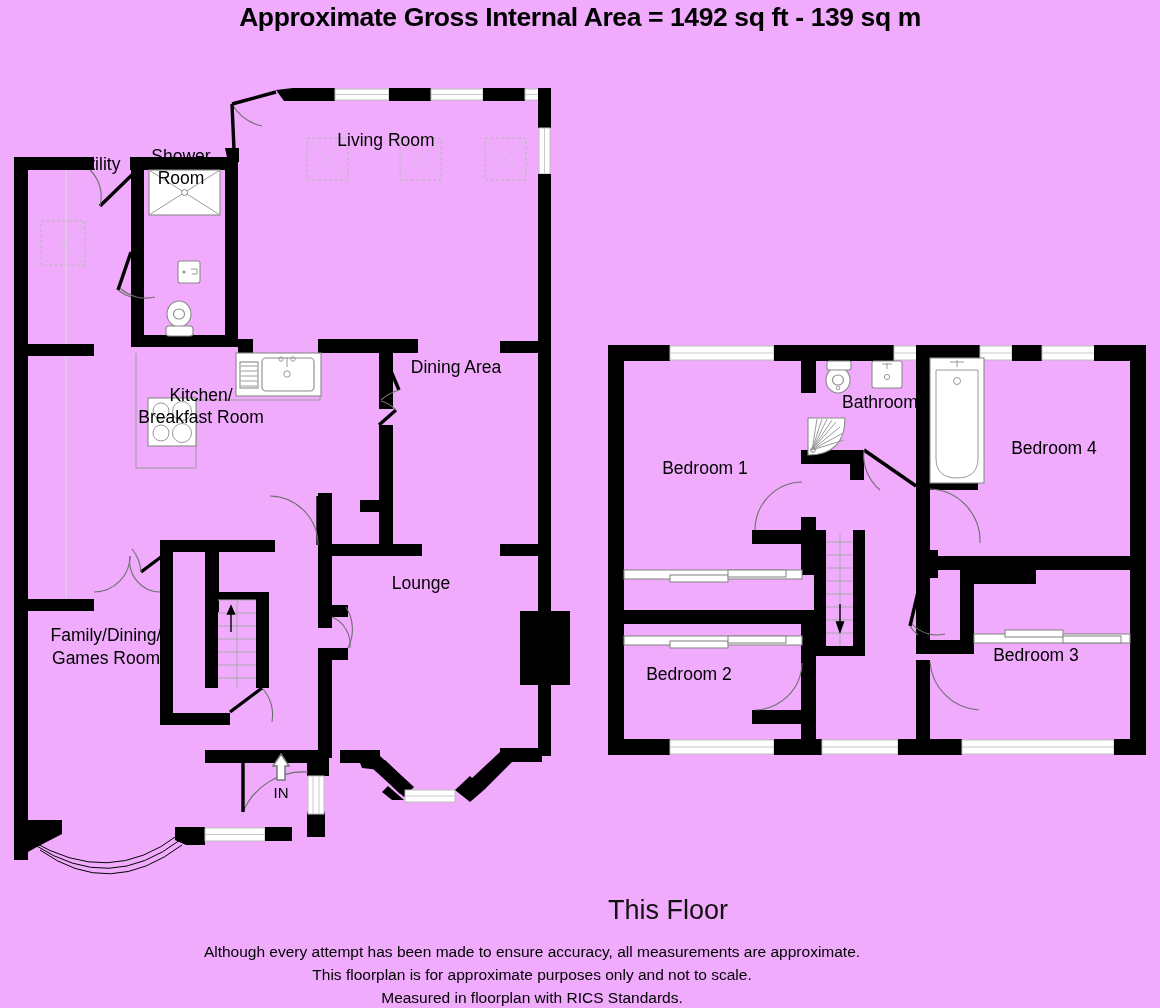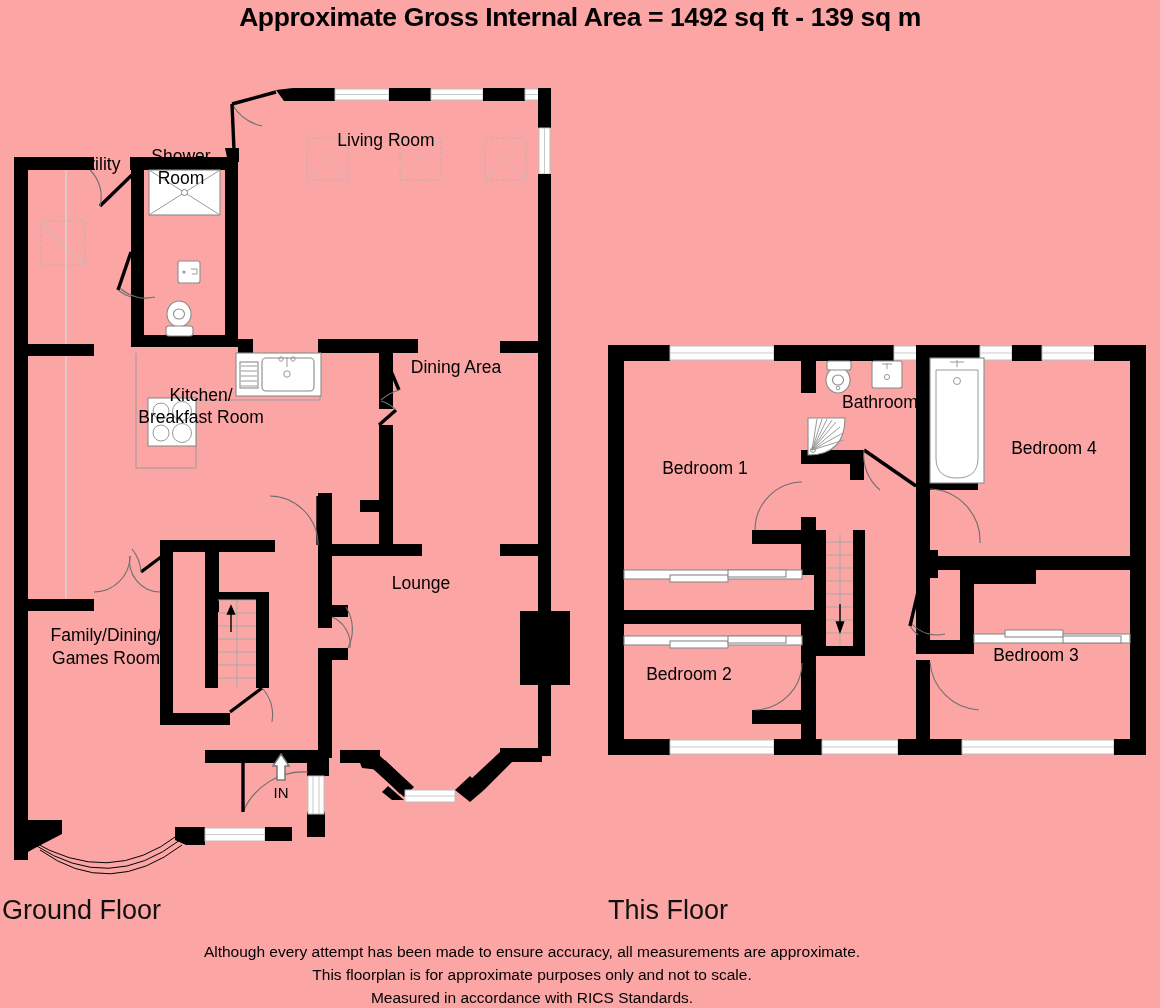--- a/index.html
+++ b/index.html
@@ -5,21 +5,21 @@
   * { box-sizing: border-box; }
   html, body {
     margin: 0; padding: 0;
     background: #ffffff;
     font-family: "Liberation Sans", sans-serif;
   }
   #page {
     position: relative;
     width: 1160px;
     height: 1008px;
-    background: #fca5a5;
+    background: #f0abfc;
     overflow: hidden;
   }
   #title {
     position: absolute;
     left: 0; top: 2px;
     width: 1160px;
     text-align: center;
     font-family: "Liberation Sans", sans-serif;
     font-weight: bold;
     font-size: 26.5px;
@@ -468,22 +468,21 @@
       <path class="swing" d="M 330,662 A 52,52 0 0 0 379,710"></path>
     </g>
 
     <text class="rm-label" x="105" y="469">Bedroom 1</text>
     <text class="rm-label" x="89" y="675">Bedroom 2</text>
     <text class="rm-label" x="436" y="656">Bedroom 3</text>
     <text class="rm-label" x="454" y="449">Bedroom 4</text>
     <text class="rm-label" x="280" y="403">Bathroom</text>
   </svg>
 
-  <div class="floor-label" id="ground-floor-label">Ground Floor</div>
   <div class="floor-label" id="first-floor-label">This Floor</div>
 
   <div id="disclaimer">
     <div>Although every attempt has been made to ensure accuracy, all measurements are approximate.</div>
     <div>This floorplan is for approximate purposes only and not to scale.</div>
-    <div>Measured in accordance with RICS Standards.</div>
+    <div>Measured in floorplan with RICS Standards.</div>
   </div>
 
 </div>
 
 </body></html>

